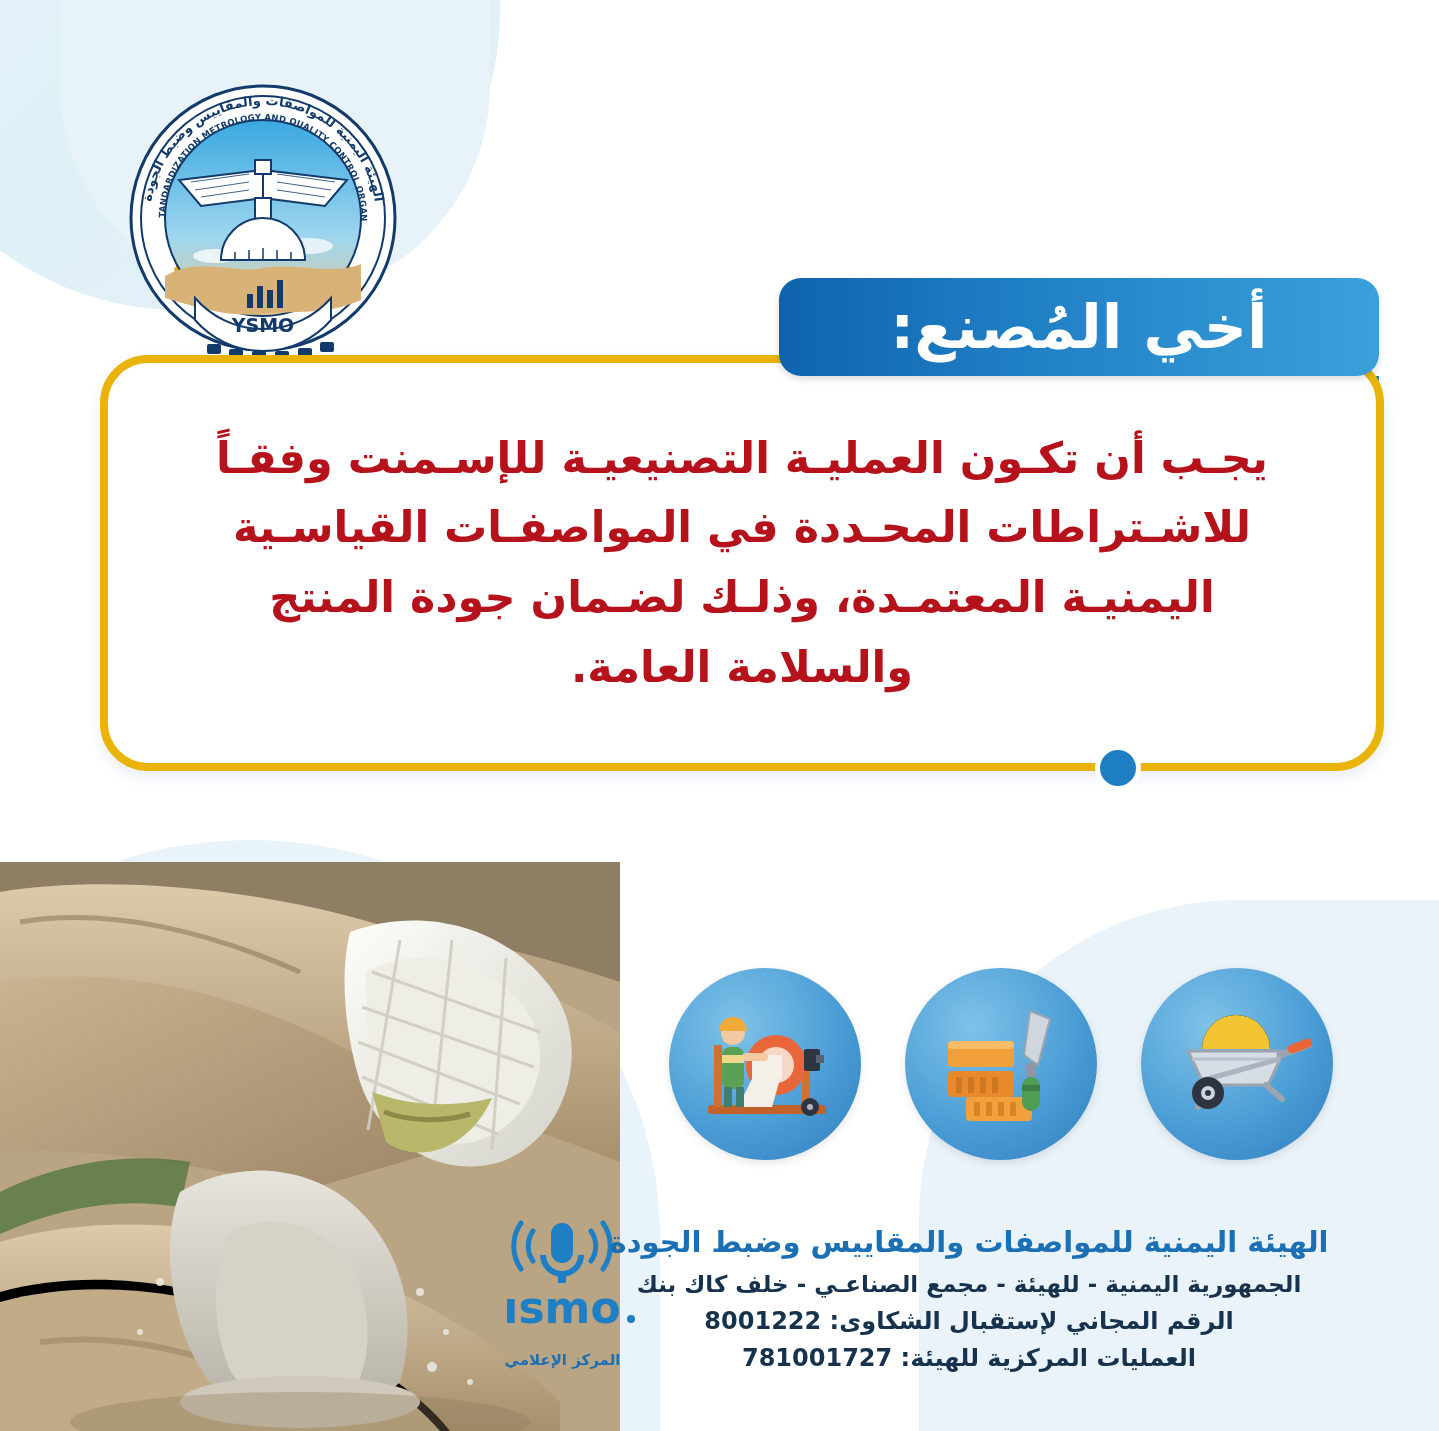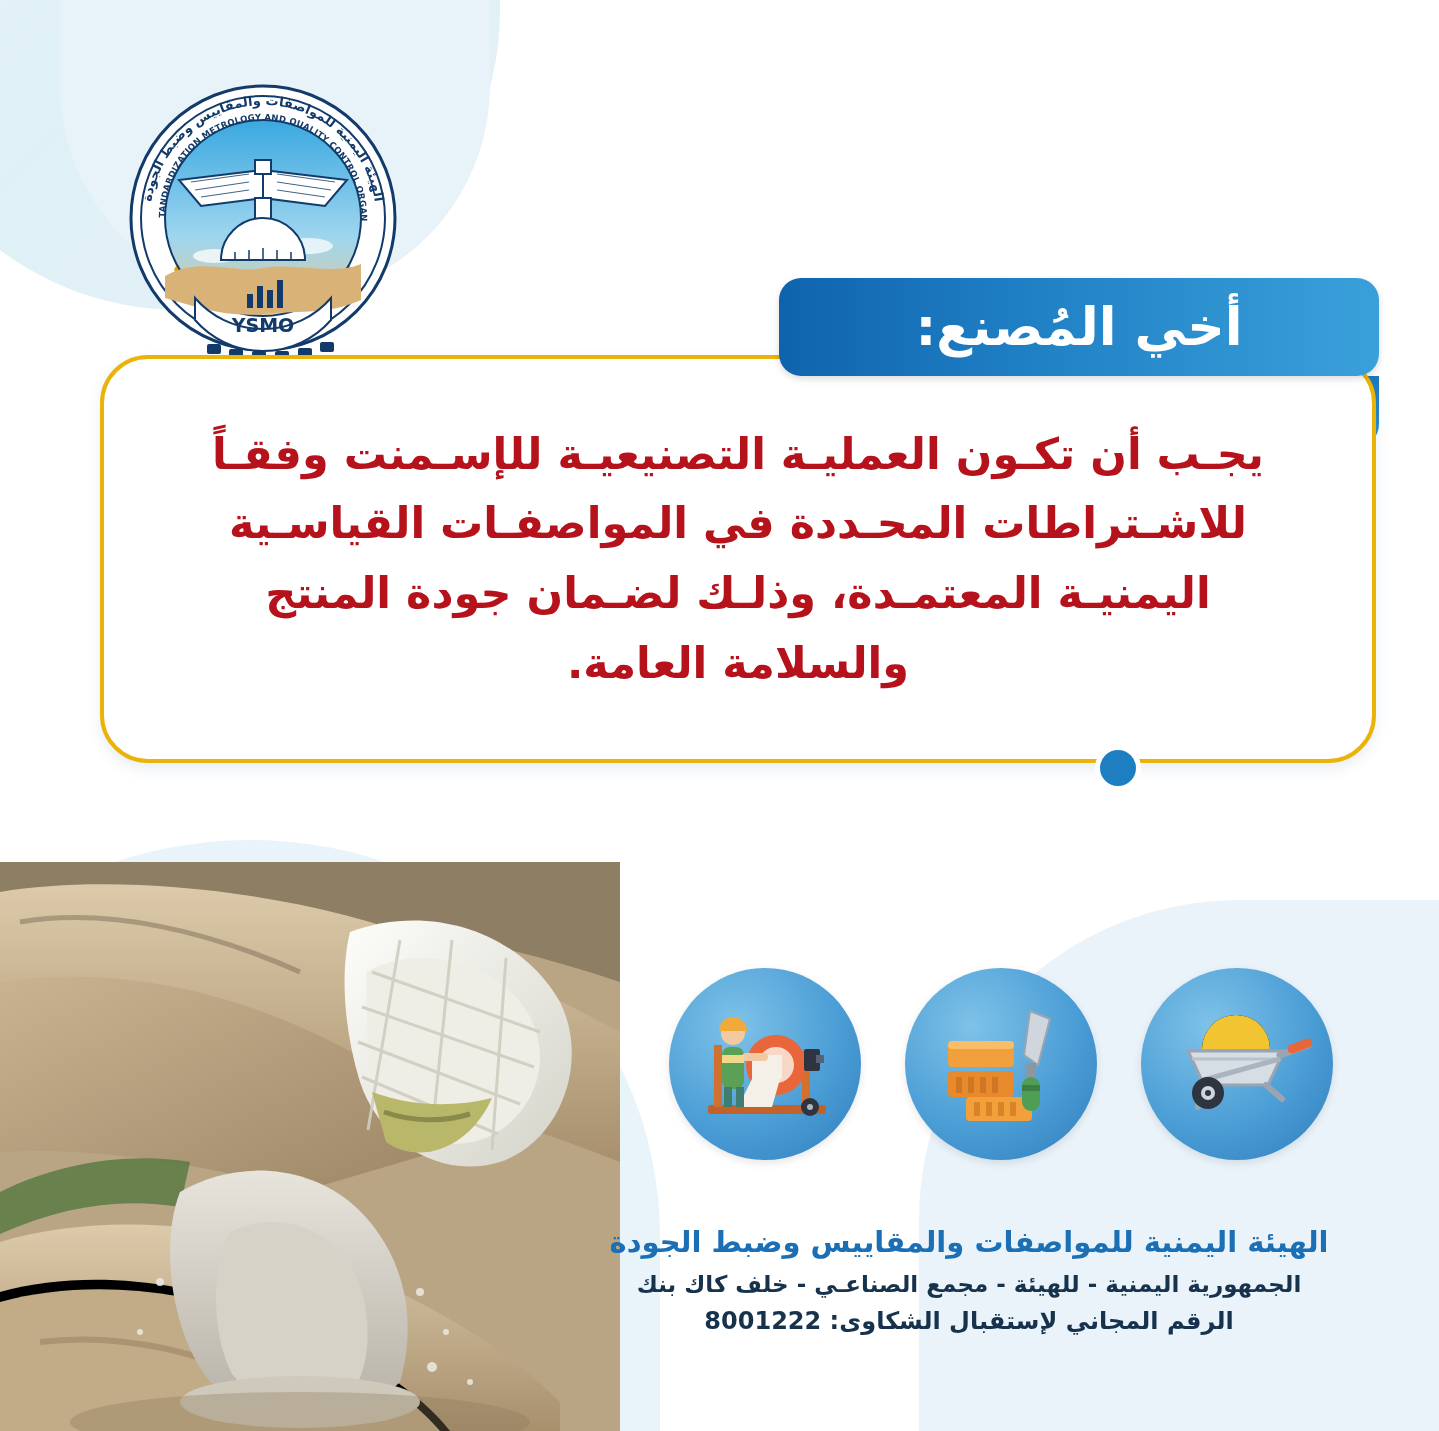--- a/index.html
+++ b/index.html
@@ -80,21 +80,21 @@
     background: linear-gradient(90deg, #0f63ad 0%, #1f7fc4 40%, #3aa0da 100%);
     border-radius: 22px 22px 22px 22px;
     box-shadow: 0 3px 7px rgba(0,0,0,0.14);
     display: flex;
     align-items: center;
     justify-content: center;
     z-index: 5;
   }
   .headline-ribbon .txt {
     color: #ffffff;
-    font-size: 52px;
+    font-size: 60px;
     font-weight: bold;
     letter-spacing: 0px;
     line-height: 1;
     white-space: nowrap;
   }
   .ribbon-tail {
     position: absolute;
     right: 60px;
     top: 376px;
     width: 80px;
@@ -105,21 +105,21 @@
   }
 
   
   .message-card {
     position: absolute;
     left: 100px;
     top: 355px;
     width: 1268px;
     height: 400px;
     background: #ffffff;
-    border: 4px solid #eab308;
+    border: 8px solid #eab308;
     border-radius: 48px;
     box-shadow: 0 6px 14px rgba(40,90,140,0.10);
     z-index: 4;
     display: flex;
     align-items: center;
     justify-content: flex-end;
   }
   .message-text {
     color: #b5121b;
     font-size: 43px;
@@ -397,20 +397,40 @@
         <line x1="506" y1="96" x2="492" y2="288"></line>
       </g>
 
       <path d="M372,230 C410,244 452,246 492,236 C470,286 420,304 386,280 Z" fill="#b9b76a"></path>
       <path d="M384,250 C412,260 444,260 470,252" fill="none" stroke="#8a8a4a" stroke-width="5"></path>
 
       <ellipse cx="300" cy="560" rx="230" ry="30" fill="#8b7a5d" opacity=".35"></ellipse>
     </svg>
   </div>
 
+  <div class="media-badge">
+    <svg width="215" height="130" viewBox="0 0 215 130">
+
+      <g fill="#1f7fc4">
+        <rect x="96" y="8" width="22" height="40" rx="11"></rect>
+        <path d="M88,40 a19,19 0 0 0 38,0" fill="none" stroke="#1f7fc4" stroke-width="6"></path>
+        <rect x="103" y="56" width="8" height="12"></rect>
+      </g>
+      <g fill="none" stroke="#1f7fc4" stroke-width="5" stroke-linecap="round">
+        <path d="M78,16 a26,26 0 0 0 0,30"></path>
+        <path d="M66,8 a40,40 0 0 0 0,46"></path>
+        <path d="M136,16 a26,26 0 0 1 0,30"></path>
+        <path d="M148,8 a40,40 0 0 1 0,46"></path>
+      </g>
+
+      <text x="107" y="108" font-size="44" font-weight="bold" fill="#1f7fc4" text-anchor="middle" font-family="DejaVu Sans, sans-serif">ısmo</text>
+      <circle cx="176" cy="104" r="4" fill="#1f7fc4"></circle>
+    </svg>
+    <div class="mlabel">المركز الإعلامي</div>
+  </div>
 
   <div class="icon-row">
 
     <div class="icon-circle">
       <svg width="150" height="150" viewBox="0 0 150 150">
 
         <rect x="18" y="116" width="118" height="9" rx="3" fill="#c2622a"></rect>
         <rect x="24" y="56" width="8" height="62" fill="#d0712f"></rect>
         <rect x="112" y="62" width="8" height="56" fill="#d0712f"></rect>
 
@@ -483,15 +503,16 @@
         <circle cx="46" cy="104" r="3" fill="#2e3440"></circle>
       </svg>
     </div>
 
   </div>
 
   <div class="footer">
     <div class="org">الهيئة اليمنية للمواصفات والمقاييس وضبط الجودة</div>
     <div class="line">الجمهورية اليمنية - للهيئة - مجمع الصناعـي - خلف كاك بنك</div>
     <div class="line num">الرقم المجاني لإستقبال الشكاوى: 8001222</div>
+    <div class="line num">العمليات المركزية للهيئة: 781001727</div>
   </div>
 
 </div>
 
 </body></html>

